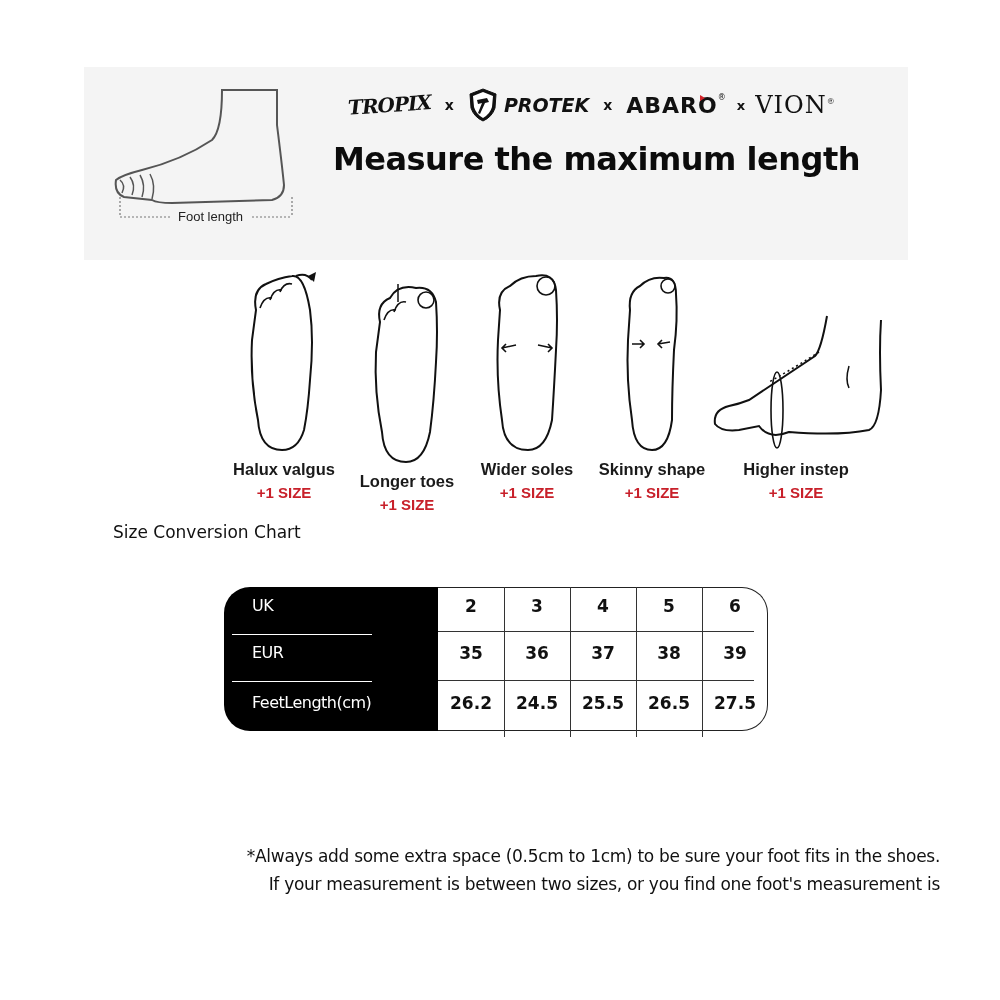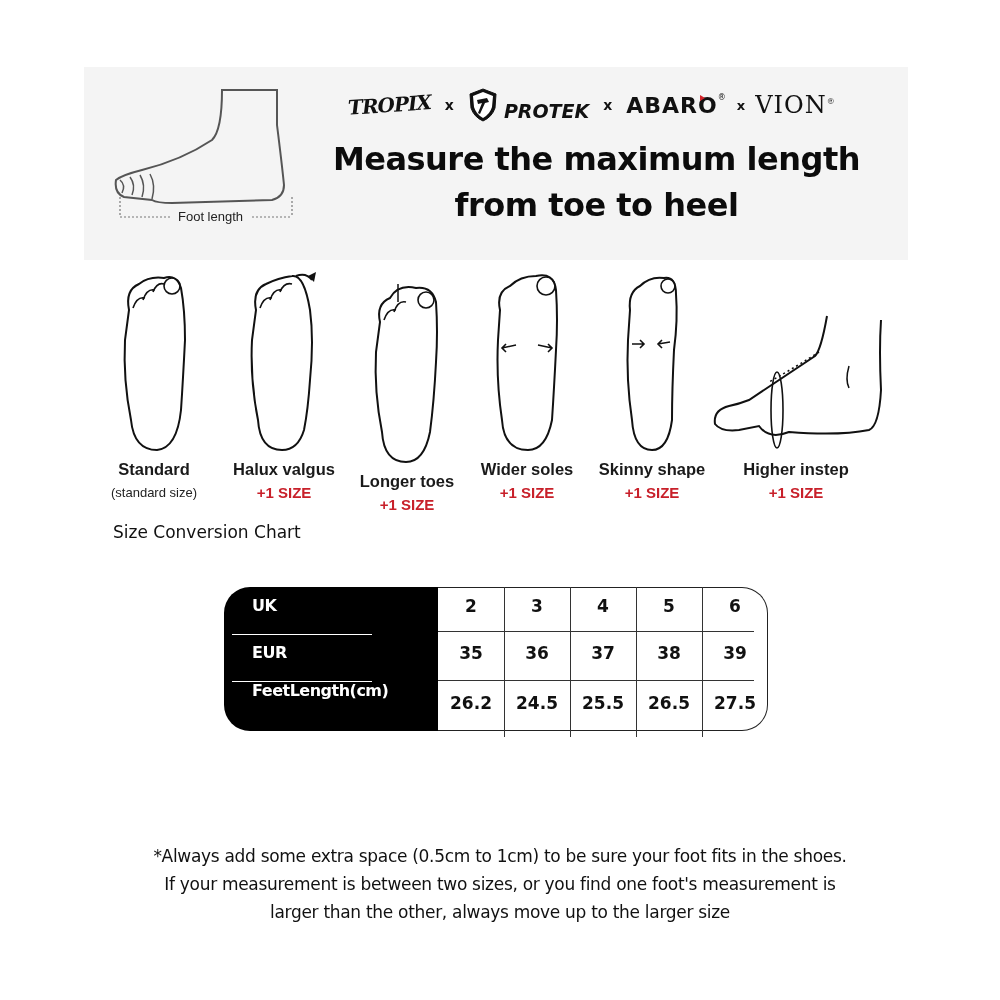--- a/index.html
+++ b/index.html
@@ -4,41 +4,41 @@
   <style>
     html, body { margin:0; padding:0; }
     body { width:1000px; height:1000px; background:#ffffff; position:relative; overflow:hidden; font-family:"DejaVu Sans", sans-serif; color:#111; }
     .banner { position:absolute; left:84px; top:67px; width:824px; height:193px; background:#f4f4f4; }
     .foot-side { position:absolute; left:112px; top:85px; width:190px; height:150px; }
     .foot-len-label { position:absolute; left:175px; top:209px; font-family:"Liberation Sans", sans-serif; font-size:13px; color:#222; background:#f4f4f4; padding:0 3px; }
     .brands { position:absolute; left:348px; top:80px; width:520px; height:50px; display:flex; align-items:center; }
     .brand-tropix { font-family:"DejaVu Serif", serif; font-style:italic; font-weight:bold; font-size:20px; letter-spacing:-1px; transform:rotate(-4deg); }
     .brand-x { font-family:"DejaVu Sans", sans-serif; font-weight:bold; font-size:14px; margin:0 14px; }
     .brand-x.small { font-size:13px; margin:0 10px; }
-    .brand-protek { display:flex; align-items:flex-end; font-family:"DejaVu Sans", sans-serif; font-weight:bold; font-style:italic; font-size:19px; }
+    .brand-protek { display:flex; align-items:center; font-family:"DejaVu Sans", sans-serif; font-weight:bold; font-style:italic; font-size:19px; }
     .brand-abaro { display:flex; font-family:"DejaVu Sans", sans-serif; font-size:22px; font-weight:bold; letter-spacing:1px; }
     .brand-vion { font-family:"DejaVu Serif", serif; font-size:24px; letter-spacing:1px; }
     .reg { font-size:8px; vertical-align:super; font-weight:normal; }
     .headline { position:absolute; right:140px; top:136px; text-align:center; font-family:"DejaVu Sans", sans-serif; font-weight:bold; font-size:32px; line-height:46px; letter-spacing:-0.5px; color:#0c0c0c; }
     .foot-types { position:absolute; left:100px; top:270px; width:780px; height:245px; }
     .ft { position:absolute; text-align:center; }
     .ft svg { display:block; margin:0 auto; }
     .ft-name { font-family:"Liberation Sans", sans-serif; font-weight:bold; font-size:16.5px; color:#1a1a1a; white-space:nowrap; }
     .ft-sub { font-family:"Liberation Sans", sans-serif; font-size:13px; color:#222; margin-top:6px; white-space:nowrap; }
     .ft-plus { font-family:"Liberation Sans", sans-serif; font-weight:bold; font-size:15px; color:#c8202a; margin-top:5px; white-space:nowrap; }
     .conv-title { position:absolute; left:113px; top:522px; font-family:"DejaVu Sans", sans-serif; font-size:17px; color:#111; }
     .size-table { position:absolute; left:224px; top:587px; width:545px; height:144px; }
     .size-table .blackbox { position:absolute; left:0; top:0; width:214px; height:144px; background:#000; border-radius:26px 0 0 26px; }
-    .size-table .rowlabel { position:absolute; left:28px; color:#fff; font-family:"DejaVu Sans", sans-serif; font-weight:bold; font-size:16px; letter-spacing:-0.5px; }
+    .size-table .rowlabel { position:absolute; left:28px; color:#fff; font-family:"DejaVu Sans", sans-serif; font-weight:normal; font-size:16px; letter-spacing:-0.5px; }
     .size-table .sep { position:absolute; left:8px; width:140px; height:1px; background:#fff; }
     .size-table .grid { position:absolute; left:214px; top:0; width:330px; height:144px; border:1px solid #222; border-left:none; border-radius:0 26px 26px 0; box-sizing:border-box; }
     .cell { position:absolute; width:66px; text-align:center; font-family:"DejaVu Sans", sans-serif; font-weight:bold; font-size:17px; color:#111; }
     .vline { position:absolute; top:0; width:1px; height:150px; background:#333; }
     .hline { position:absolute; left:214px; width:316px; height:1px; background:#333; }
-    .note { position:absolute; left:60px; width:880px; top:842px; text-align:center; font-family:"DejaVu Sans", sans-serif; font-size:17px; line-height:28px; color:#111; letter-spacing:-0.3px; }
+    .note { position:absolute; left:60px; width:880px; top:842px; text-align:right; font-family:"DejaVu Sans", sans-serif; font-size:17px; line-height:28px; color:#111; letter-spacing:-0.3px; }
   </style>
 </head>
 <body>
 
 <div class="banner"></div>
 
 <svg class="foot-side" viewBox="0 0 190 150">
   <path d="M110 5 L165 5 L165 40 Q170 80 172 100 Q172 112 160 115 L60 118 Q45 118 40 115 L12 112 Q2 108 4 95 Q10 90 30 85 Q70 75 100 55 Q110 45 110 5 Z" fill="none" stroke="#555" stroke-width="2"></path>
   <path d="M8 95 Q14 100 10 108 M18 92 Q24 100 20 110 M28 90 Q34 100 30 112 M38 89 Q44 100 40 114" fill="none" stroke="#555" stroke-width="1.5"></path>
   <line x1="8" y1="112" x2="8" y2="132" stroke="#777" stroke-width="1.2" stroke-dasharray="2,2"></line>
@@ -66,33 +66,23 @@
         <path d="M3 2 L8 5 L3 8 Z" fill="#d2232a"></path>
       </svg>
     <span class="reg">®</span>
   </span>
   <span class="brand-x small">x</span>
   <span class="brand-vion"><span>VION</span><span class="reg">®</span></span>
 </div>
 
 <div class="headline">
   <div>Measure the maximum length</div>
-  <div>from toe to heel</div>
 </div>
 
 <div class="foot-types">
-  <div class="ft" style="left:2px;top:0;width:104px">
-    <svg width="70" height="182" viewBox="0 0 70 182">
-        <path d="M10 40 Q6 20 20 14 Q30 6 45 8 Q58 4 62 18 Q66 40 66 70 Q64 110 62 140 Q58 178 38 180 Q15 180 12 150 Q4 110 6 70 Z" fill="none" stroke="#111" stroke-width="2"></path>
-        <circle cx="53" cy="16" r="8" fill="none" stroke="#111" stroke-width="1.6"></circle>
-        <path d="M14 38 Q18 26 26 28 M24 30 Q28 18 36 20 M34 22 Q38 12 45 14" fill="none" stroke="#111" stroke-width="1.6"></path>
-      </svg>
-    <div class="ft-name" style="margin-top:8px">Standard</div>
-    <div class="ft-sub">(standard size)</div>
-  </div>
   <div class="ft" style="left:128px;top:0;width:112px">
     <svg width="80" height="182" viewBox="0 0 80 182">
         <path d="M12 40 Q8 20 22 14 Q34 8 48 6 Q60 4 66 40 Q70 70 66 110 Q64 140 60 160 Q54 180 38 180 Q16 180 14 150 Q6 110 8 70 Z" fill="none" stroke="#111" stroke-width="2"></path>
         <path d="M52 6 Q62 2 68 10" fill="none" stroke="#111" stroke-width="2"></path>
         <path d="M64 6 L70 12 L72 2 Z" fill="#111"></path>
         <path d="M16 38 Q20 26 28 28 M26 30 Q30 18 38 20 M36 22 Q40 12 48 14" fill="none" stroke="#111" stroke-width="1.6"></path>
       </svg>
     <div class="ft-name" style="margin-top:8px">Halux valgus</div>
     <div class="ft-plus">+1 SIZE</div>
   </div>
@@ -137,21 +127,21 @@
 </div>
 
 <div class="conv-title">Size Conversion Chart</div>
 
 <div class="size-table">
   <div class="blackbox"></div>
   <div class="rowlabel" style="top:9px">UK</div>
   <div class="sep" style="top:47px"></div>
   <div class="rowlabel" style="top:56px">EUR</div>
   <div class="sep" style="top:94px"></div>
-  <div class="rowlabel" style="top:94px">FeetLength(cm)</div>
+  <div class="rowlabel" style="top:106px">FeetLength(cm)</div>
 
   <div class="grid"></div>
   <div class="hline" style="top:44px"></div>
   <div class="hline" style="top:93px"></div>
   <div class="vline" style="left:280px"></div>
   <div class="vline" style="left:346px"></div>
   <div class="vline" style="left:412px"></div>
   <div class="vline" style="left:478px"></div>
 
   <div class="cell" style="left:214px;top:9px">2</div>
@@ -169,14 +159,13 @@
   <div class="cell" style="left:214px;top:106px">26.2</div>
   <div class="cell" style="left:280px;top:106px">24.5</div>
   <div class="cell" style="left:346px;top:106px">25.5</div>
   <div class="cell" style="left:412px;top:106px">26.5</div>
   <div class="cell" style="left:478px;top:106px">27.5</div>
 </div>
 
 <div class="note">
   <div>*Always add some extra space (0.5cm to 1cm) to be sure your foot fits in the shoes.</div>
   <div>If your measurement is between two sizes, or you find one foot's measurement is</div>
-  <div>larger than the other, always move up to the larger size</div>
 </div>
 
 </body></html>

